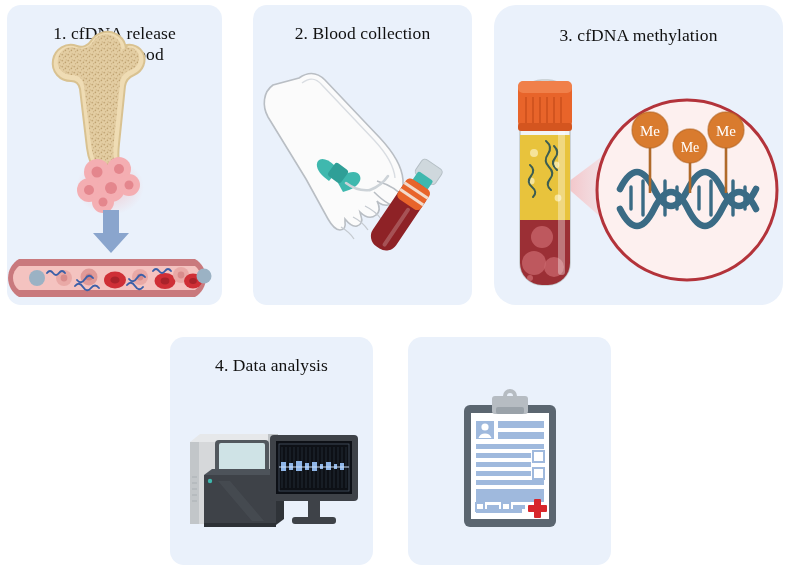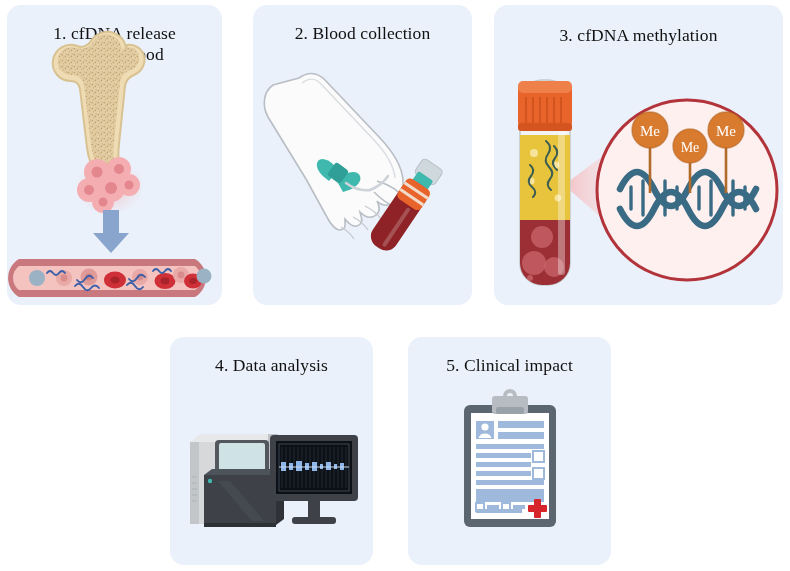--- a/index.html
+++ b/index.html
@@ -22,21 +22,21 @@
     font-size:17.5px;
     line-height:1.18;
     letter-spacing:.1px;
     white-space:pre-line;
   }
   .art{position:absolute;left:0;top:0;width:100%;height:100%;pointer-events:none;}
 
   
   #panel-1{left:7px;  top:5px;   width:215px; height:300px;}
   #panel-2{left:253px;top:5px;   width:219px; height:300px;}
-  #panel-3{left:494px;top:5px;   width:289px; height:300px;}
+  #panel-3{left:494px;top:5px;   width:289px; height:300px;border-radius:22px;}
   #panel-4{left:170px;top:337px; width:203px; height:228px;text-decoration:underline;}
   #panel-5{left:408px;top:337px; width:203px; height:228px;}
 
   #title-1{top:18px;}
   #title-2{top:18px;}
   #title-3{top:20px;}
   #title-4{top:18px;}
   #title-5{top:18px;}
 </style>
 </head>
@@ -298,21 +298,20 @@
         <rect x="170" y="126" width="4" height="7"></rect>
       </g>
       <rect x="109" y="129" width="70" height="2" fill="#c8dcf5" opacity=".5"></rect>
       <rect x="138" y="164" width="12" height="16" fill="#3e4248"></rect>
       <rect x="122" y="180" width="44" height="7" rx="3" fill="#3e4248"></rect>
     </g>
   </svg>
 </div>
 
 <div class="panel" id="panel-5">
-  <div class="panel-title" id="title-5">5. Clinical impact</div>
   <svg class="art" viewBox="0 0 203 228">
     <g>
       <rect x="56" y="68" width="92" height="122" rx="6" fill="#5b6670"></rect>
       <rect x="63" y="76" width="78" height="106" fill="#ffffff"></rect>
       <g>
         <rect x="84" y="59" width="36" height="18" rx="3" fill="#b6bcc2"></rect>
         <path d="M95 59 a7 7 0 0 1 14 0 v6 h-4 v-6 a3 3 0 0 0 -6 0 v6 h-4 z" fill="#b6bcc2"></path>
         <rect x="88" y="70" width="28" height="7" rx="2" fill="#9aa2a9"></rect>
       </g>
       <g>

